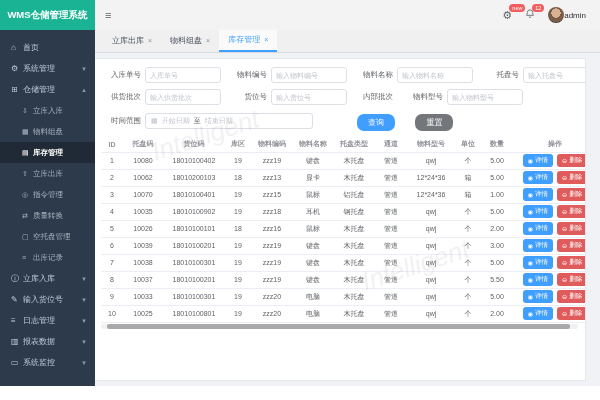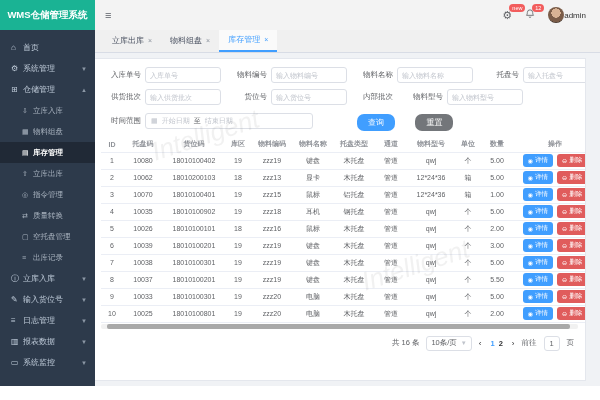--- a/index.html
+++ b/index.html
@@ -428,32 +428,19 @@
               <td>2.00</td>
               <td><button class="act-btn act-detail"><span class="act-ico">◉</span>详情</button><button class="act-btn act-delete"><span class="act-ico">⊖</span>删除</button></td>
             </tr>
           </tbody>
       </table>
 
       <div class="hscroll">
         <div class="hthumb"></div>
       </div>
 
-      <div class="pager">
-        <span>共 16 条</span>
-        <span class="pg-size">
-          <span>10条/页</span>
-          <span class="car">▼</span>
-        </span>
-        <span class="pg-arrow">‹</span>
-        <span id="pg-nums"><span class="pg-num active">1</span><span class="pg-num">2</span></span>
-        <span class="pg-arrow">›</span>
-        <span>前往</span>
-        <input class="pg-goto" value="1" style="">
-        <span>页</span>
-      </div>
 
     </div>
   </div>
 
   <div class="wm" style="left:150px;top:120px;">Intelligent</div>
   <div class="wm" style="left:360px;top:250px;">Intelligent</div>
 </div>
 
 </body></html>

